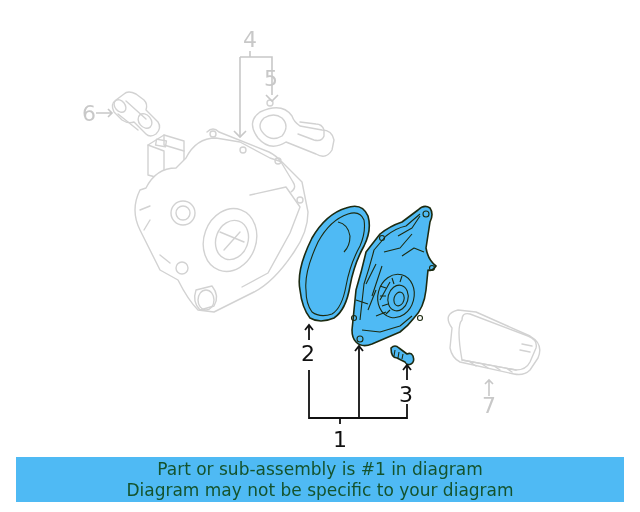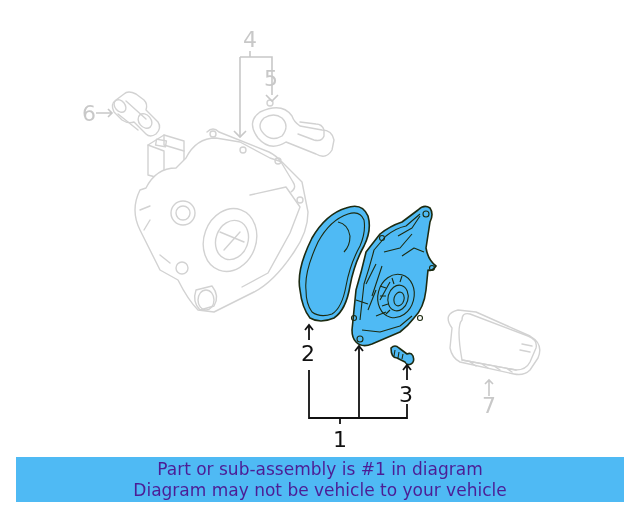--- a/index.html
+++ b/index.html
@@ -10,21 +10,21 @@
     .callout-ghost { fill: #c8c8c8; }
     .callout-active { fill: #111111; }
     .ghost { fill: none; stroke: #d2d2d2; stroke-width: 1.4; stroke-linejoin: round; stroke-linecap: round; }
     .ghost-fill { fill: #ffffff; stroke: #d2d2d2; stroke-width: 1.4; stroke-linejoin: round; }
     .leader-ghost { stroke: #c8c8c8; stroke-width: 1.6; fill: none; }
     .leader { stroke: #111111; stroke-width: 1.8; fill: none; }
     .hl { fill: #4fbaf4; stroke: #1c2a10; stroke-width: 1.6; stroke-linejoin: round; }
     .hl-line { fill: none; stroke: #1c2a10; stroke-width: 1.1; stroke-linejoin: round; }
     #banner {
       position: absolute; left: 16px; top: 457px; width: 608px; height: 45px;
-      background: #4fbaf4; color: #4c1d95; text-align: center;
+      background: #4fbaf4; color: #14532d; text-align: center;
       font-family: "DejaVu Sans", sans-serif; font-size: 17px; line-height: 21px;
       padding-top: 2px; box-sizing: border-box;
     }
     #banner div { white-space: nowrap; }
   </style>
 </head>
 <body>
 
 <svg id="diagram" viewBox="0 0 640 512" xmlns="http://www.w3.org/2000/svg">
 
@@ -133,14 +133,14 @@
     <path class="leader" d="M340,418 l0,6"></path>
   </g>
 
   <text class="callout callout-active" x="301" y="361">2</text>
   <text class="callout callout-active" x="399" y="402">3</text>
   <text class="callout callout-active" x="333" y="447">1</text>
 </svg>
 
 <div id="banner">
   <div>Part or sub-assembly is #1 in diagram</div>
-  <div>Diagram may not be vehicle to your vehicle</div>
+  <div>Diagram may not be specific to your diagram</div>
 </div>
 
 </body></html>

